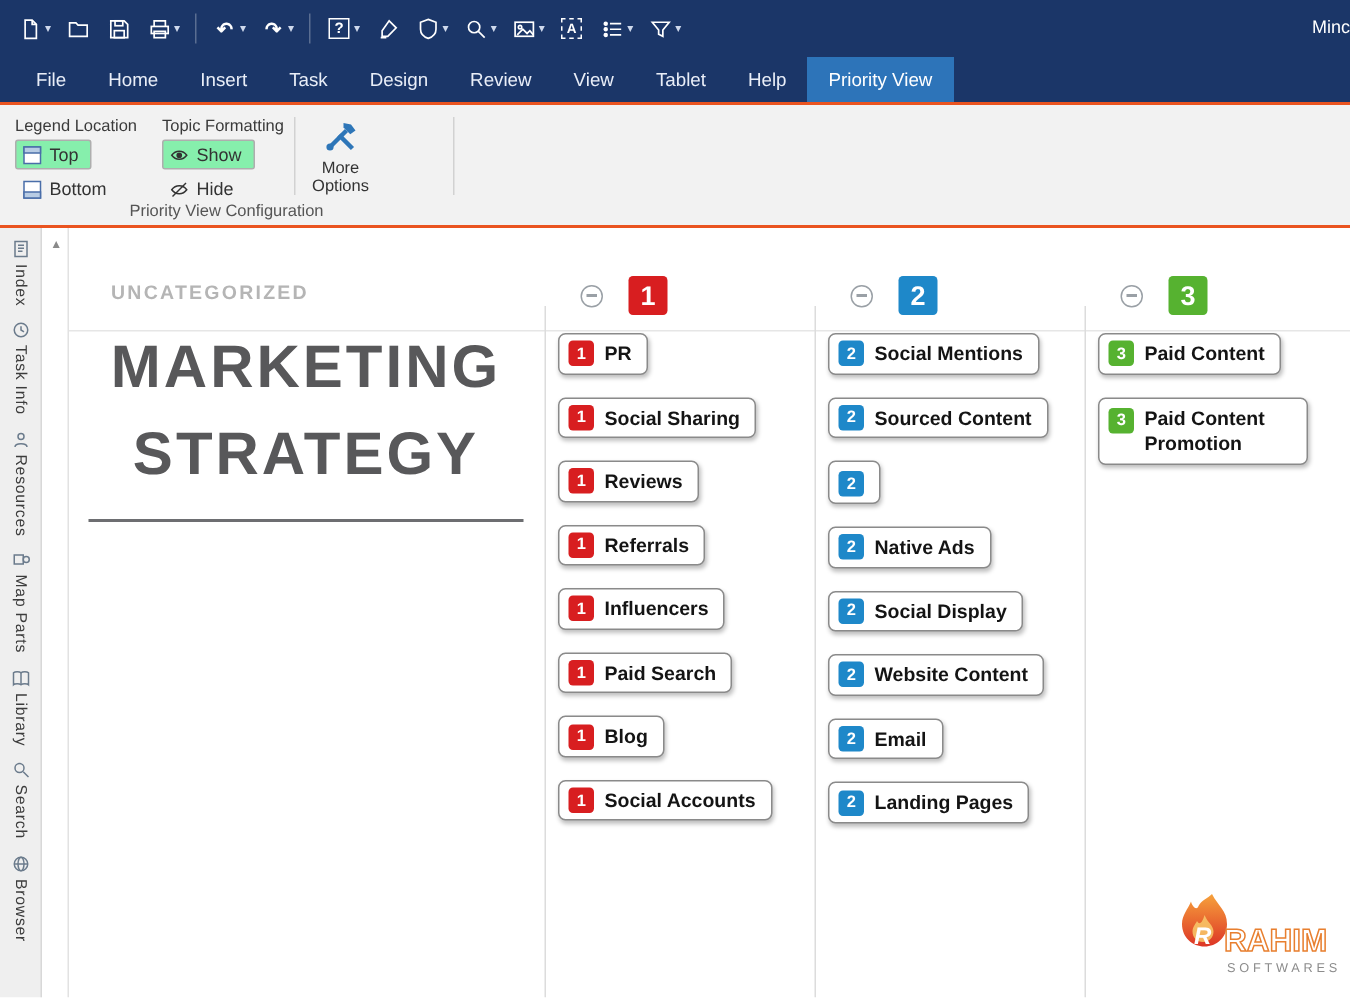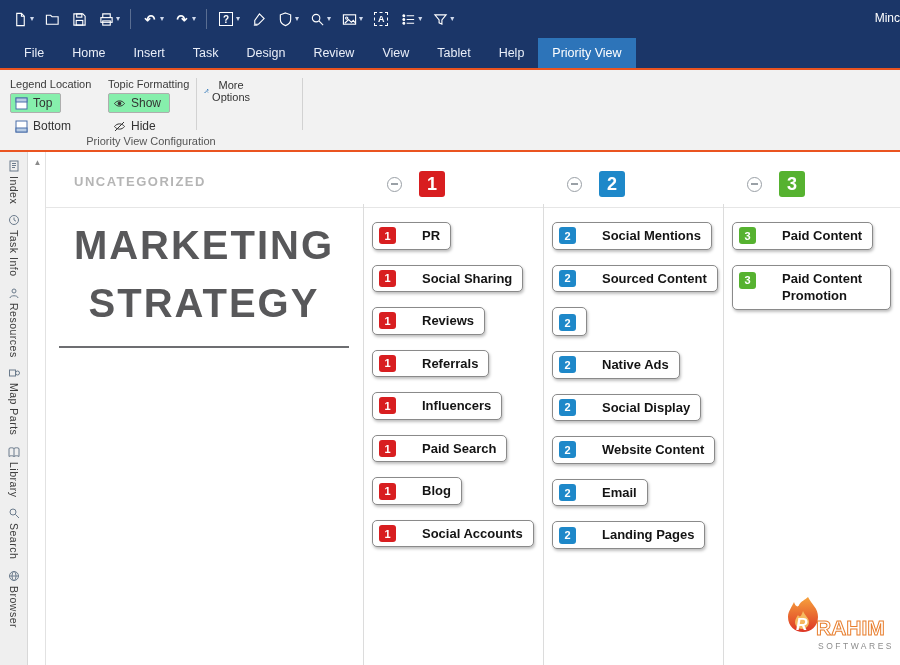--- a/index.html
+++ b/index.html
@@ -25,51 +25,51 @@
   .accent-top{position:absolute;top:68px;left:0;right:0;height:2px;background:#ea5420;}
 
   
   .ribbon{position:absolute;top:70px;left:0;right:0;height:80px;background:#f2f2f2;}
   .rgroup{position:absolute;top:8px;}
   .rlabel{font-size:11px;color:#3a3a3a;margin-bottom:2px;}
   .rbtn{display:flex;align-items:center;gap:5px;font-size:12px;color:#333;padding:2px 8px 2px 4px;border:1px solid transparent;border-radius:2px;margin-top:3px;cursor:pointer;width:max-content;}
   .rbtn.selected{background:#86efac;border-color:#aeaeae;}
   .rbtn svg{width:13px;height:13px;}
   .rsep{position:absolute;top:8px;bottom:20px;width:1px;background:#d2d2d2;}
-  .bigbtn{position:absolute;top:6px;width:48px;display:flex;flex-direction:row;align-items:center;gap:3px;text-align:center;font-size:11px;color:#333;line-height:12px;cursor:pointer;padding:3px 1px;border-radius:2px;}
+  .bigbtn{position:absolute;top:6px;width:48px;display:flex;flex-direction:column;align-items:center;gap:3px;text-align:center;font-size:11px;color:#333;line-height:12px;cursor:pointer;padding:3px 1px;border-radius:2px;}
   .bigbtn svg{width:26px;height:24px;}
   .rfooter{position:absolute;bottom:3px;left:0;width:302px;text-align:center;font-size:11px;color:#555;}
   .accent-bottom{position:absolute;top:150px;left:0;right:0;height:2px;background:#ea5420;}
 
   
   .side-tabs{position:absolute;top:152px;left:0;width:28px;bottom:0;background:#efefef;border-right:1px solid #d8d8d8;display:flex;flex-direction:column;align-items:center;padding-top:8px;gap:10px;}
   .side-item{display:flex;flex-direction:column;align-items:center;gap:4px;cursor:pointer;}
   .side-item svg{width:12px;height:12px;}
   .vtext{writing-mode:vertical-rl;font-size:10.5px;color:#3c3c3c;letter-spacing:.5px;}
 
   
   .main{position:absolute;top:152px;left:29px;right:0;bottom:0;background:#fff;}
   .vscroll{position:absolute;left:0;top:0;width:17px;bottom:0;border-right:1px solid #e2e2e2;}
   .vscroll .up{position:absolute;top:6px;left:0;width:17px;text-align:center;color:#8a8a8a;font-size:8px;cursor:pointer;}
-  .board-header{position:absolute;left:17px;top:4px;right:0;height:52px;border-bottom:1px solid #e6e6e6;}
+  .board-header{position:absolute;left:17px;top:17px;right:0;height:52px;border-bottom:1px solid #e6e6e6;}
   .uncat{position:absolute;left:28px;top:0;line-height:52px;font-size:13px;font-weight:bold;letter-spacing:1.5px;color:#b5b5b5;}
   .col-head{position:absolute;top:15px;display:flex;align-items:center;gap:17px;}
   .collapse{width:15px;height:15px;border:1.5px solid #9aa0a6;border-radius:50%;background:#fff;position:relative;cursor:pointer;}
   .collapse::after{content:"";position:absolute;left:3px;right:3px;top:50%;height:1.5px;margin-top:-1px;background:#9aa0a6;}
   .hbadge{width:26px;height:26px;border-radius:3px;color:#fff;font-weight:bold;font-size:18px;display:flex;align-items:center;justify-content:center;}
   .divider{position:absolute;top:52px;bottom:0;width:1px;background:#dcdcdc;}
 
   .central{position:absolute;left:30px;top:64px;width:290px;text-align:center;border-bottom:2px solid #6d6e71;padding-bottom:14px;}
   .central div{font-size:40px;line-height:58px;font-weight:bold;letter-spacing:2px;color:#58585a;}
 
   .col{position:absolute;top:70px;display:flex;flex-direction:column;gap:15px;align-items:flex-start;}
   .topic{display:flex;align-items:center;gap:7px;background:#fff;border:1px solid #8a8a8a;border-radius:5px;padding:4px 10px 4px 6px;box-shadow:1px 2px 3px rgba(0,0,0,.25);font-weight:bold;font-size:13px;color:#141414;cursor:pointer;}
   .topic.multiline{align-items:flex-start;}
   .topic.multiline .badge{margin-top:2px;}
-  .topic span.txt{line-height:1.35;margin-left:19px;}
+  .topic span.txt{line-height:1.35;}
   .badge{width:17px;height:17px;border-radius:3px;color:#fff;font-size:11px;font-weight:bold;display:flex;align-items:center;justify-content:center;flex:0 0 auto;}
   .badge-1,.hb-1{background:#d81e20;}
   .badge-2,.hb-2{background:#1e88c9;}
   .badge-3,.hb-3{background:#56b230;}
   .wrap-cp{max-width:72px;}
   .wrap-pcp{max-width:98px;}
 
   
   .div-1{left:334px;} .div-2{left:514px;} .div-3{left:694px;}
   .head-1{left:341px;} .head-2{left:521px;} .head-3{left:701px;}

